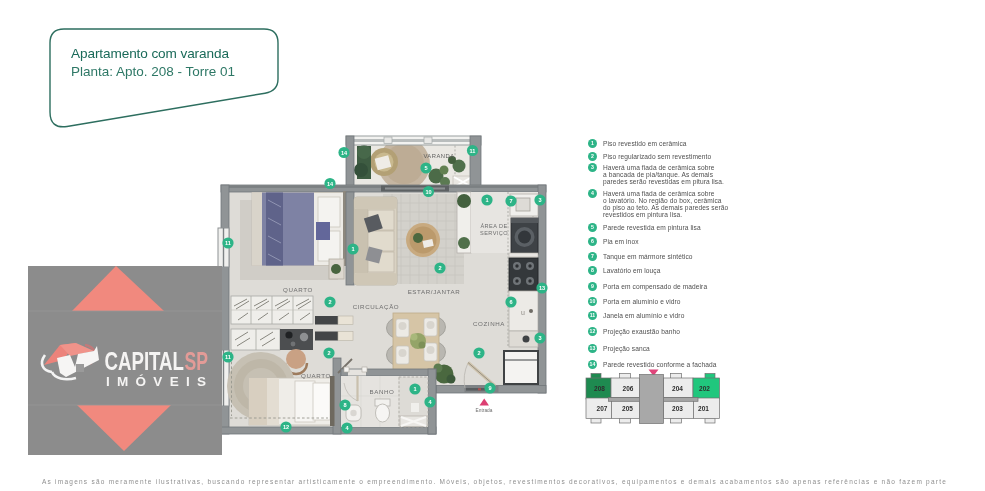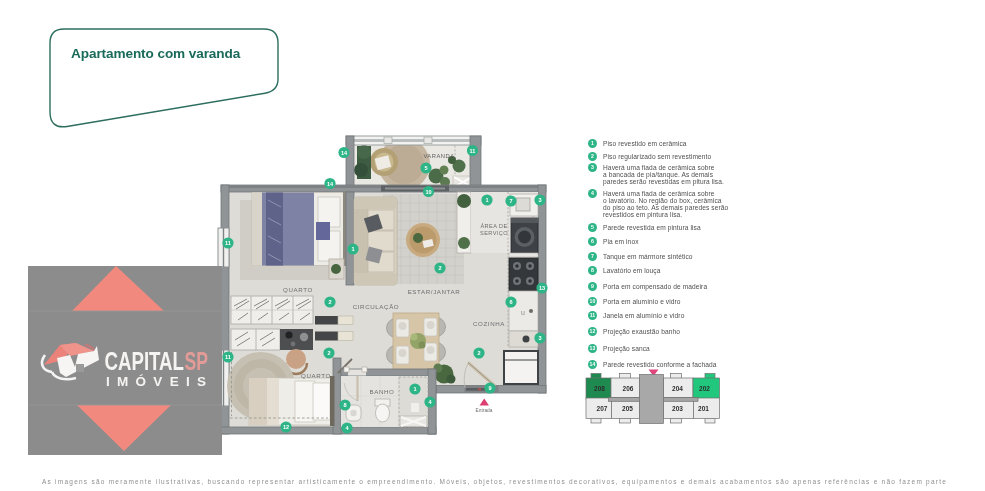--- a/index.html
+++ b/index.html
@@ -10,22 +10,23 @@
   font-size:5.2px;font-weight:bold;text-align:center;line-height:9.5px;}
 </style>
 </head>
 <body>
 <div id="canvas">
 
 <svg width="300" height="140" style="position:absolute;left:0;top:0" viewBox="0 0 300 140">
   <path d="M64,29 L264,29 Q278,29 278,43 L278,79 Q278,91 265,93.2 L67,126.5 Q50,129 50,112 L50,43 Q50,29 64,29 Z" fill="#ffffff" stroke="#2d6e5f" stroke-width="1.4"></path>
 </svg>
 
-<div style="position:absolute;left:71px;top:46px;font-size:13.6px;font-weight:bold;color:#1a6a59;letter-spacing:-0.1px;">Apartamento com varanda</div>
-
+<div style="position:absolute;left:71px;top:46px;font-size:13.6px;font-weight:normal;color:#1a6a59;letter-spacing:-0.1px;">Apartamento com varanda</div>
+
+<div style="position:absolute;left:71px;top:64px;font-size:13.5px;color:#2e7866;">Planta: Apto. 208 - Torre 01</div>
 
 <svg width="985" height="491" style="position:absolute;left:0;top:0" viewBox="0 0 985 491">
 
   <path d="M229,192 H538 V386 H436 V427 H229 Z" fill="#dedcd7"></path>
 
   <rect x="354" y="143" width="119" height="49" fill="#eae8e3"></rect>
 
   <circle cx="404" cy="164" r="26" fill="#c5b6a2"></circle>
   <circle cx="404" cy="164" r="20" fill="#bdac95"></circle>
 

